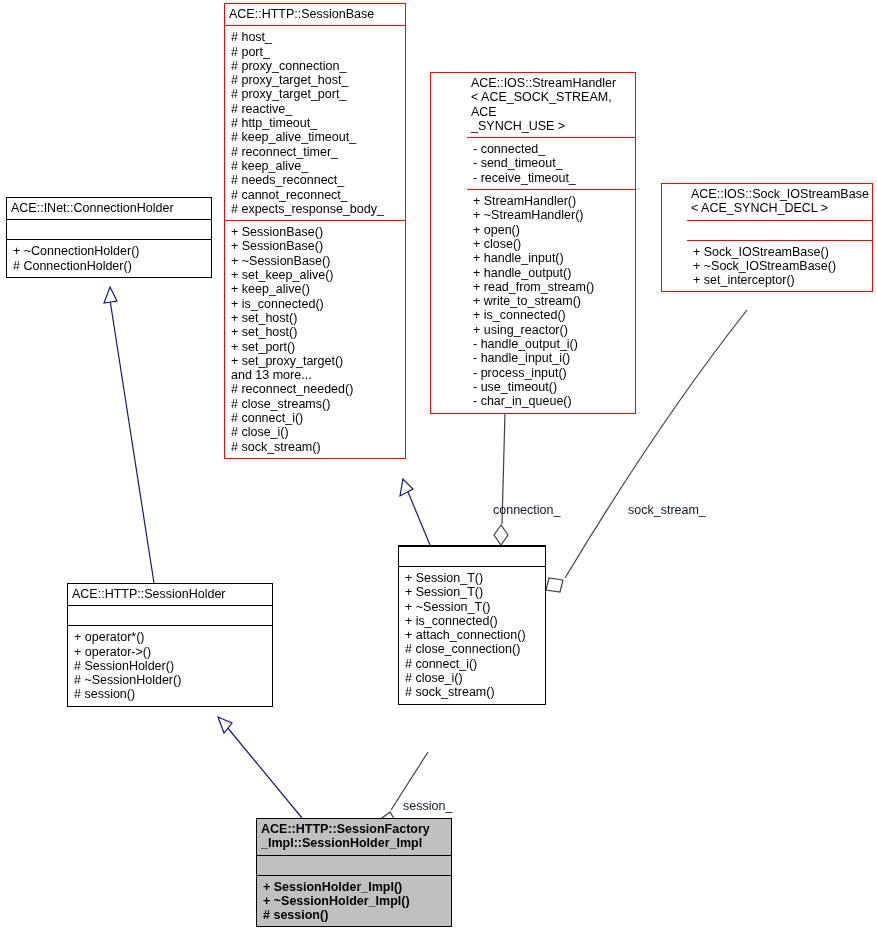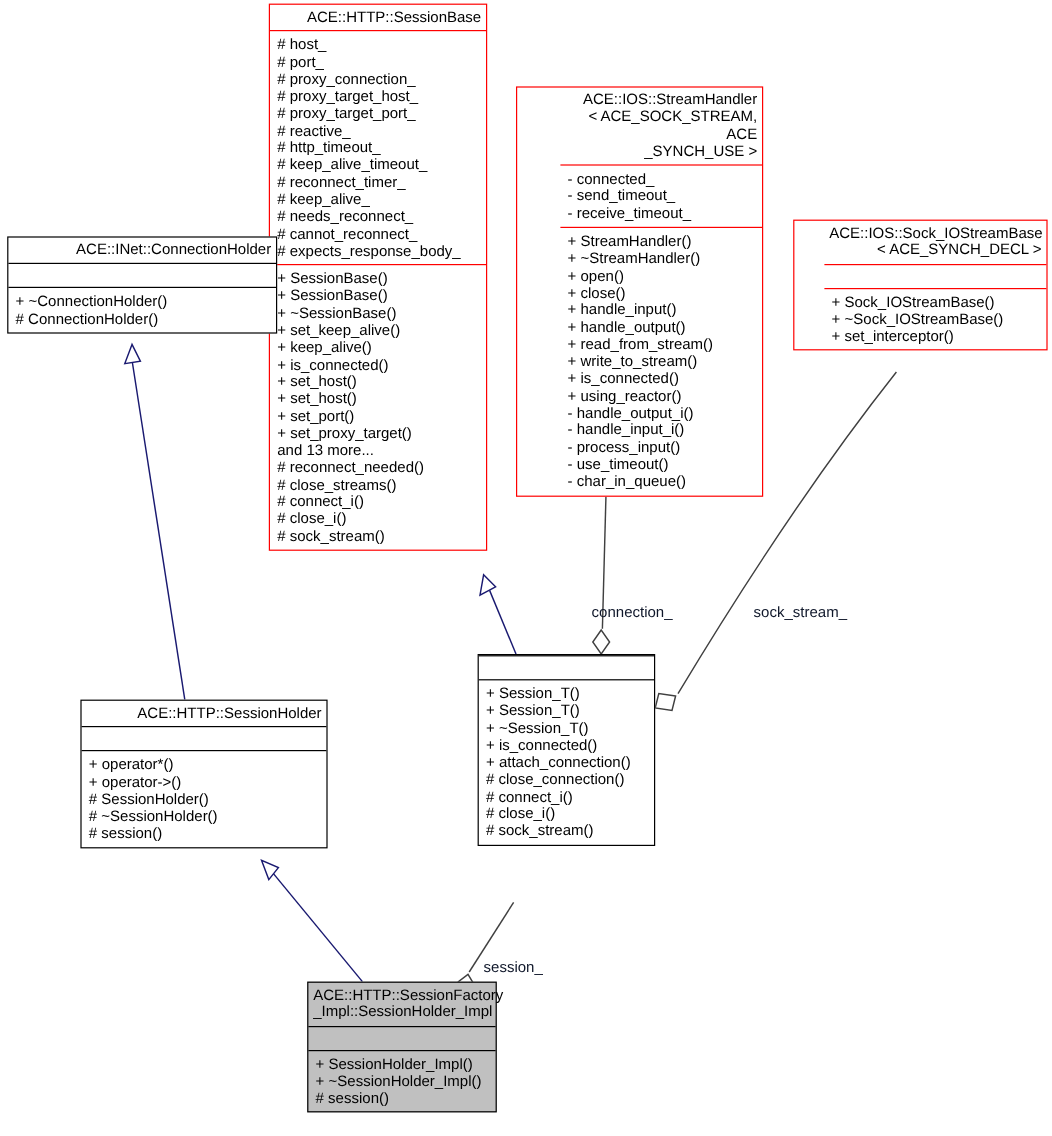--- a/index.html
+++ b/index.html
@@ -32,21 +32,21 @@
     line-height: 14.3px;
     color: #000000;
   }
   .node.red {
     border-color: #ff0000;
   }
   .node.filled {
     background: #c0c0c0;
   }
   .node .title {
-    text-align: right;
+    text-align: left;
     padding: 3px 4px 4px 4px;
     white-space: pre-line;
   }
   .node .sep {
     border-top: 1px solid #000000;
     height: 0;
     font-size: 0;
     line-height: 0;
   }
   .node.red .sep {
@@ -184,21 +184,21 @@
     <div class="sep"></div>
     <div class="compartment empty"></div>
     <div class="sep"></div>
     <div class="compartment">
         <span class="member">+ Sock_IOStreamBase()</span>
         <span class="member">+ ~Sock_IOStreamBase()</span>
         <span class="member">+ set_interceptor()</span>
       </div>
   </div>
 
-  <div class="node" style="left:6px; top:197px; width:225px;">
+  <div class="node" style="left:6px; top:197px; width:206px;">
     <div class="title">ACE::INet::ConnectionHolder</div>
     <div class="sep"></div>
     <div class="compartment empty"></div>
     <div class="sep"></div>
     <div class="compartment">
         <span class="member">+ ~ConnectionHolder()</span>
         <span class="member"># ConnectionHolder()</span>
       </div>
   </div>
 
@@ -226,21 +226,21 @@
         <span class="member">+ ~Session_T()</span>
         <span class="member">+ is_connected()</span>
         <span class="member">+ attach_connection()</span>
         <span class="member"># close_connection()</span>
         <span class="member"># connect_i()</span>
         <span class="member"># close_i()</span>
         <span class="member"># sock_stream()</span>
       </div>
   </div>
 
-  <div class="node filled" style="left:256px; top:818px; width:158px;">
+  <div class="node filled" style="left:256px; top:818px; width:196px;font-weight:bold;">
     <div class="title">ACE::HTTP::SessionFactory
 _Impl::SessionHolder_Impl</div>
     <div class="sep"></div>
     <div class="compartment empty"></div>
     <div class="sep"></div>
     <div class="compartment">
         <span class="member">+ SessionHolder_Impl()</span>
         <span class="member">+ ~SessionHolder_Impl()</span>
         <span class="member"># session()</span>
       </div>

